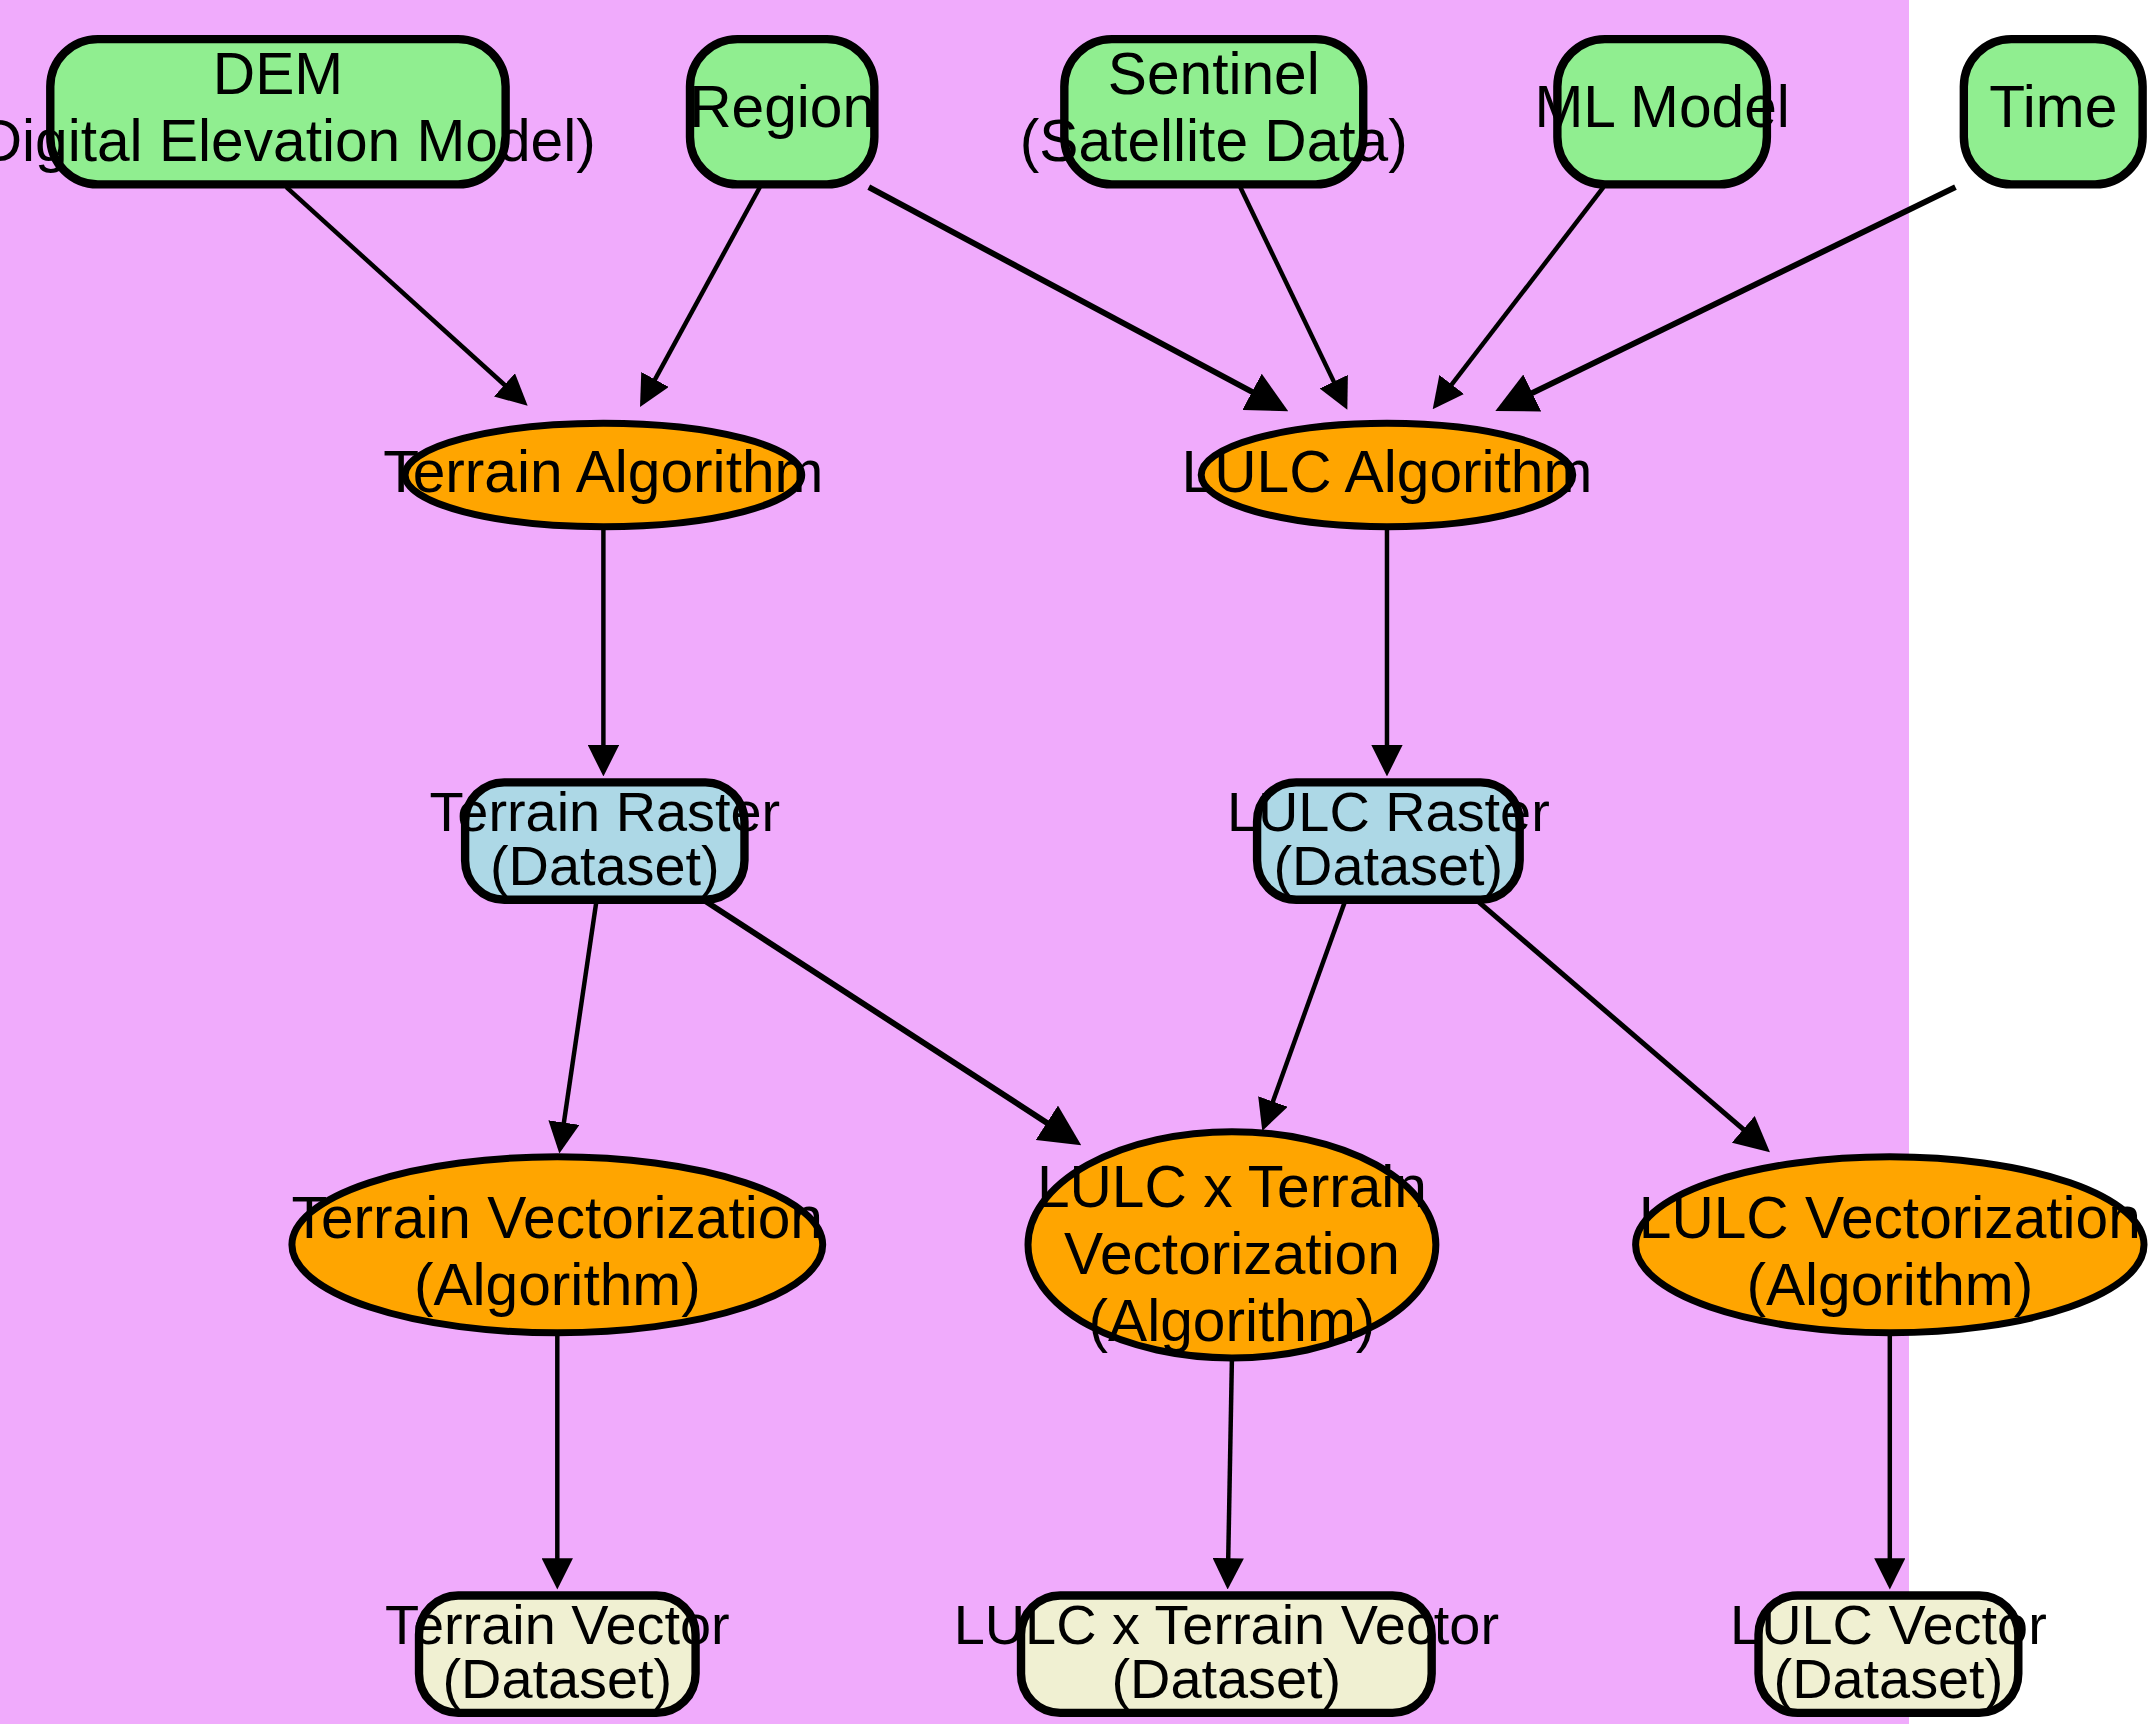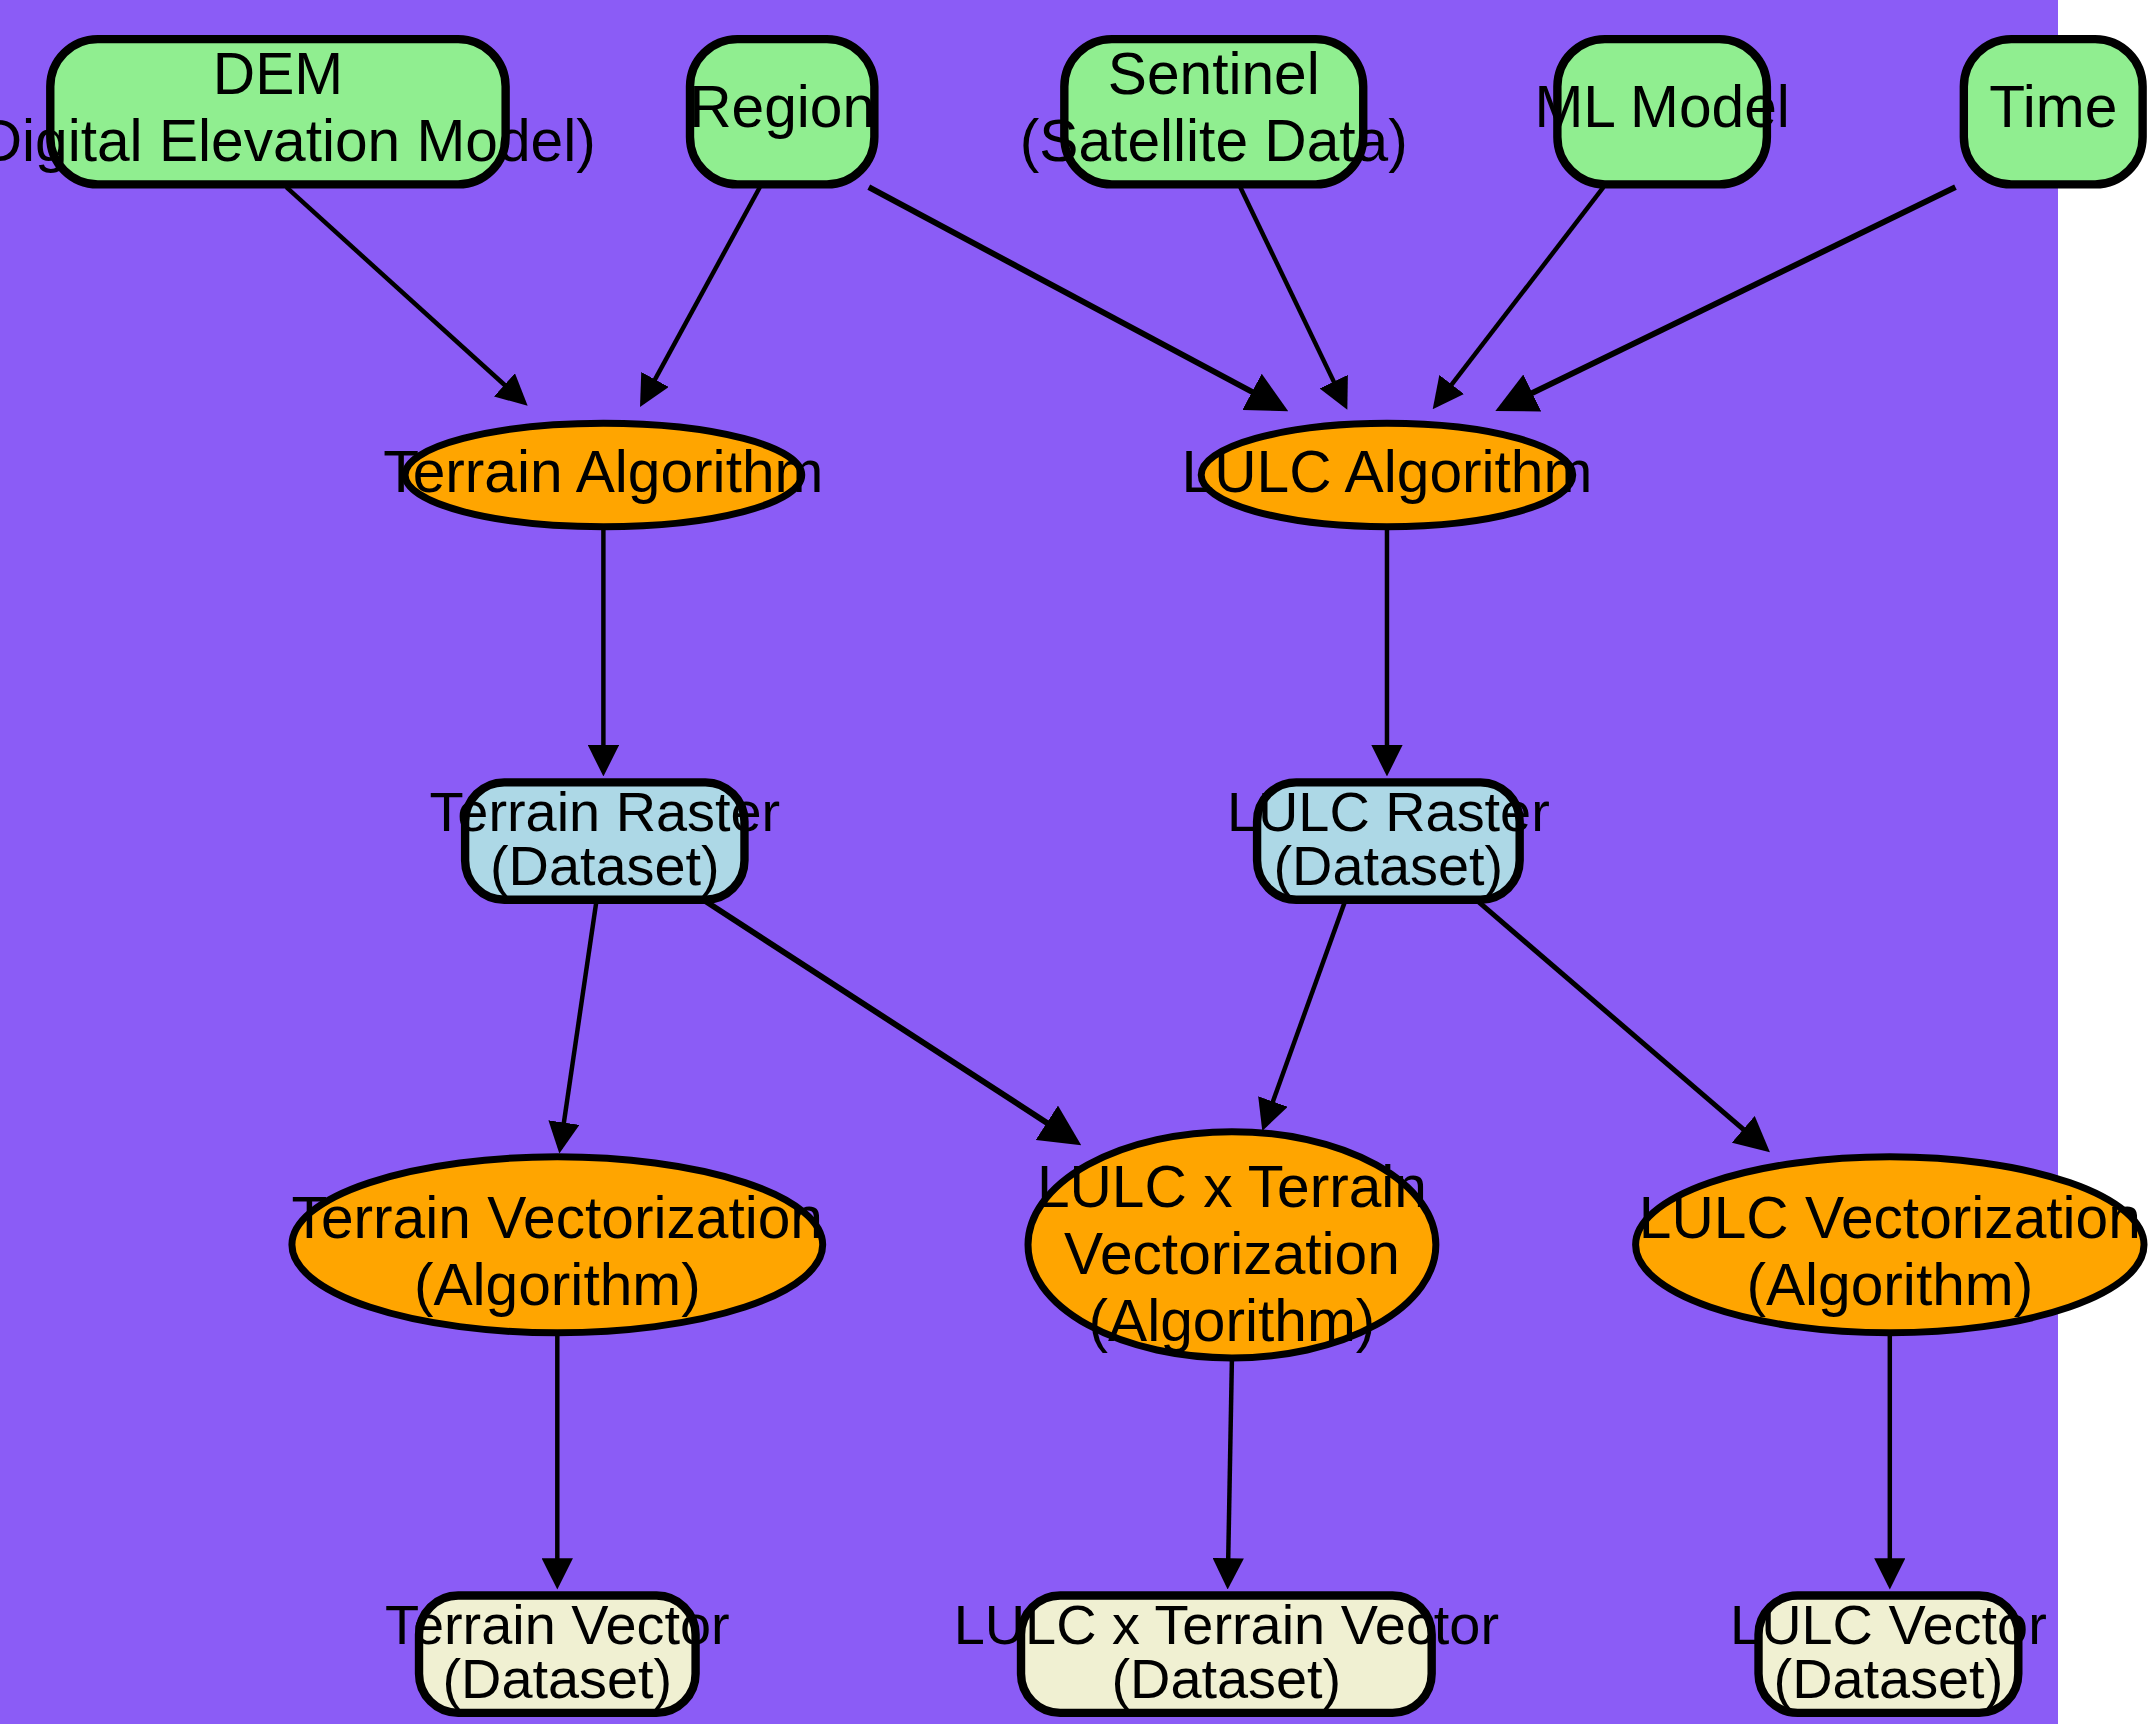--- a/index.html
+++ b/index.html
@@ -8,23 +8,23 @@
     background: #ffffff;
   }
   body {
     width: 2151px;
     height: 1724px;
     font-family: "Liberation Sans", sans-serif;
     overflow: hidden;
   }
   #diagram-root {
     position: relative;
-    width: 2058px;
+    width: 1909px;
     height: 1724px;
-    background: #8b5cf6;
+    background: #f0abfc;
   }
   svg.graph {
     display: block;
     width: 2151px;
     height: 1724px;
   }
   .node-shape {
     stroke: #000000;
     stroke-width: 6;
   }

